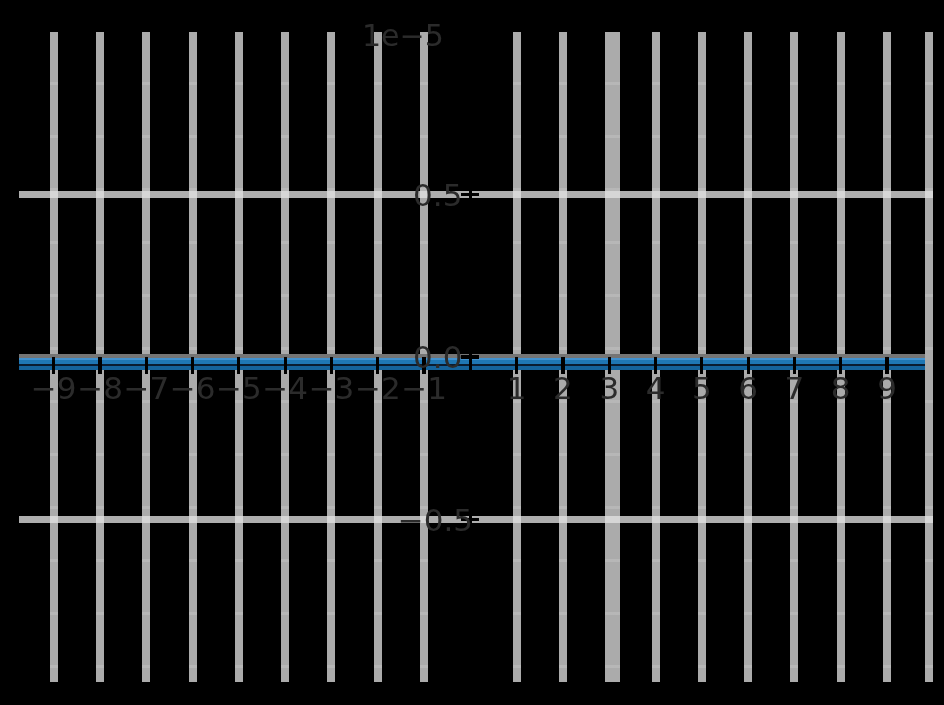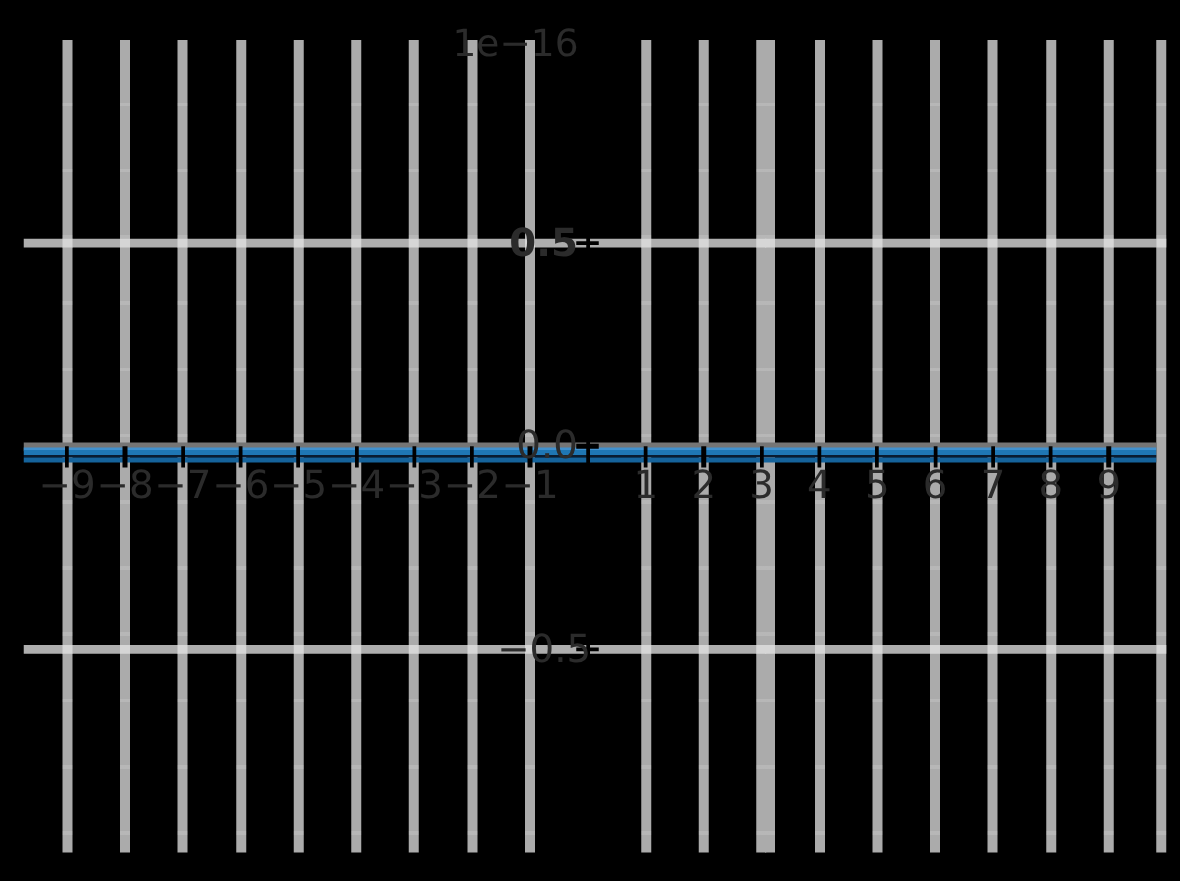--- a/index.html
+++ b/index.html
@@ -38,21 +38,21 @@
     position:absolute;z-index:7;
     color:#2b2b2b;font-size:30px;line-height:30px;
     white-space:nowrap;
   }
 </style>
 </head>
 <body>
 
 <div class="stage">
   <div id="plot"></div>
-  <div class="offset-text" id="offsetText" style="left:362px;top:21px;">1e−16</div>
+  <div class="offset-text" id="offsetText" style="left:362px;top:21px;">1e−5</div>
 <div class="vbar" style="left: 49.7215px; top: 32px; width: 8px; height: 650px;"></div>
     <div class="vbar" style="left: 96.0169px; top: 32px; width: 8px; height: 650px;"></div>
     <div class="vbar" style="left: 142.312px; top: 32px; width: 8px; height: 650px;"></div>
     <div class="vbar" style="left: 188.608px; top: 32px; width: 8px; height: 650px;"></div>
     <div class="vbar" style="left: 234.903px; top: 32px; width: 8px; height: 650px;"></div>
     <div class="vbar" style="left: 281.198px; top: 32px; width: 8px; height: 650px;"></div>
     <div class="vbar" style="left: 327.494px; top: 32px; width: 8px; height: 650px;"></div>
     <div class="vbar" style="left: 373.789px; top: 32px; width: 8px; height: 650px;"></div>
     <div class="vbar" style="left: 420.084px; top: 32px; width: 8px; height: 650px;"></div>
     <div class="vbar" style="left: 512.675px; top: 32px; width: 8px; height: 650px;"></div>
@@ -143,18 +143,18 @@
     <div class="ticklabel x" style="left: 701.856px; top: 373px;">5</div>
     <div class="tickmark" style="left: 746.552px; top: 356.9px; width: 3.2px; height: 17px;"></div>
     <div class="ticklabel x" style="left: 748.152px; top: 373px;">6</div>
     <div class="tickmark" style="left: 792.847px; top: 356.9px; width: 3.2px; height: 17px;"></div>
     <div class="ticklabel x" style="left: 794.447px; top: 373px;">7</div>
     <div class="tickmark" style="left: 839.142px; top: 356.9px; width: 3.2px; height: 17px;"></div>
     <div class="ticklabel x" style="left: 840.742px; top: 373px;">8</div>
     <div class="tickmark" style="left: 885.438px; top: 356.9px; width: 3.2px; height: 17px;"></div>
     <div class="ticklabel x" style="left: 887.038px; top: 373px;">9</div>
     <div class="tickmark" style="left: 461.38px; top: 192.7px; width: 18px; height: 3.6px;"></div>
-    <div class="ticklabel y" style="left: 462.38px; top: 194.5px; font-weight: bold;">0.5</div>
+    <div class="ticklabel y" style="left: 462.38px; top: 194.5px;">0.5</div>
     <div class="tickmark" style="left: 461.38px; top: 355.2px; width: 18px; height: 3.6px;"></div>
     <div class="ticklabel y" style="left: 462.38px; top: 357px;">0.0</div>
     <div class="tickmark" style="left: 461.38px; top: 517.7px; width: 18px; height: 3.6px;"></div>
     <div class="ticklabel y" style="left: 473px; top: 519.5px;">−0.5</div>
   </div>
 
 </body></html>

